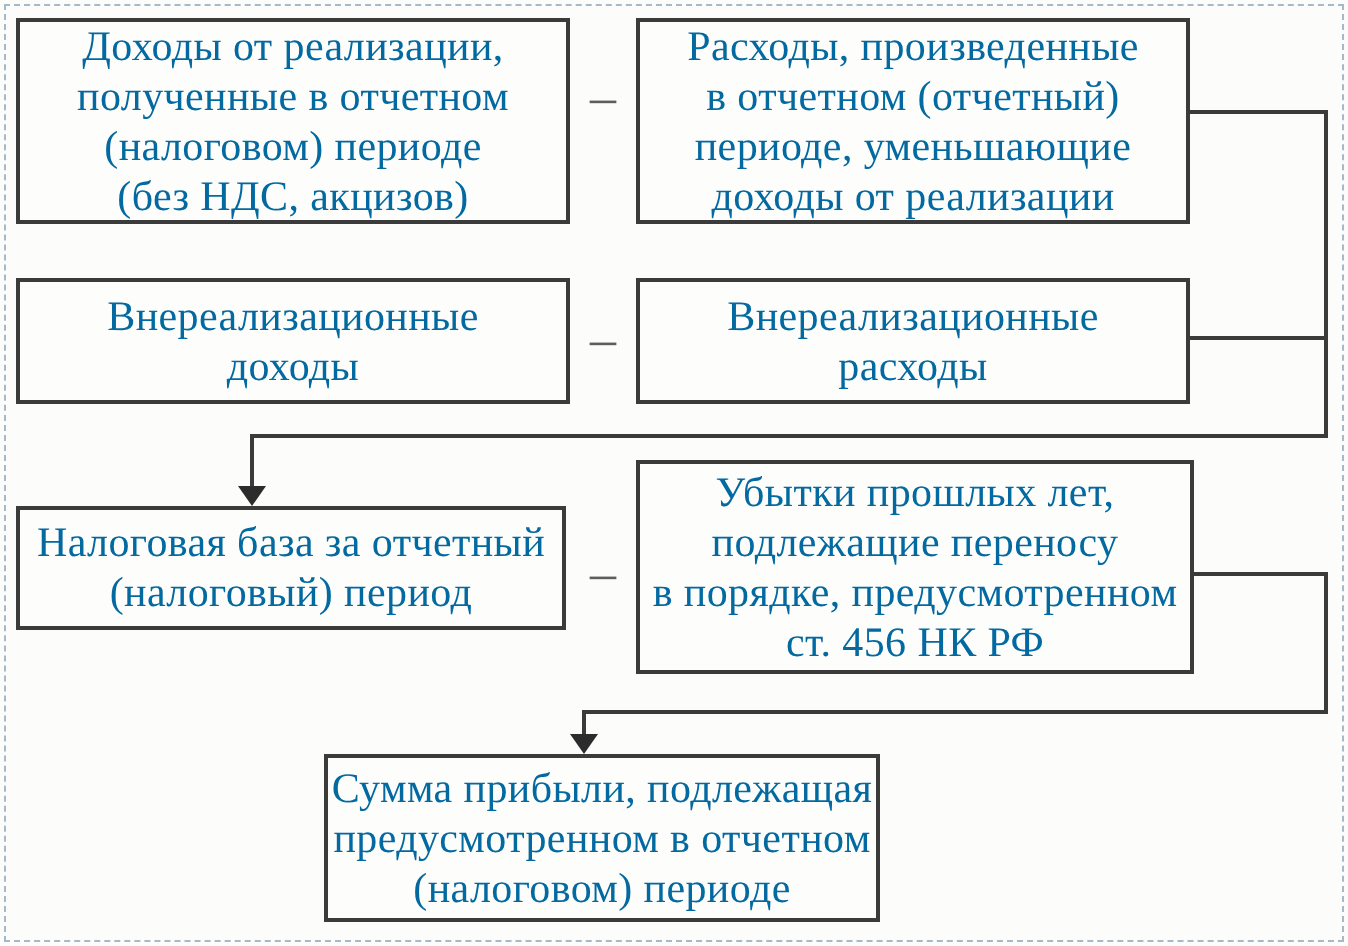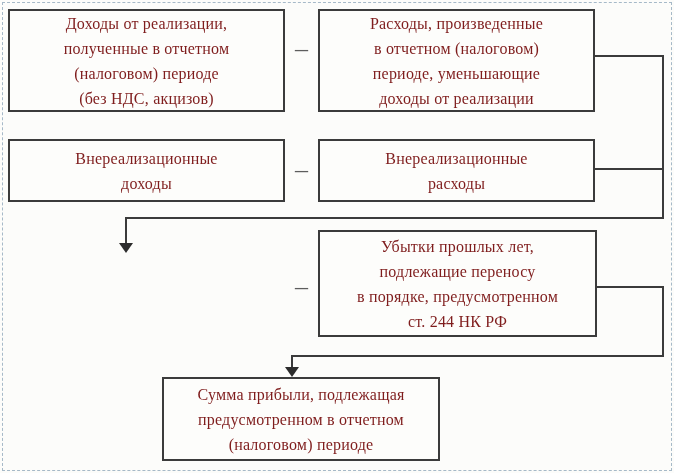--- a/index.html
+++ b/index.html
@@ -26,23 +26,23 @@
     box-sizing: border-box;
     border: 2px solid #3b3b3b;
     background: #fdfdfb;
     display: flex;
     align-items: center;
     justify-content: center;
     text-align: center;
   }
   .box-text {
     white-space: pre-line;
-    font-size: 16px;
+    font-size: 21px;
     line-height: 25px;
-    color: #7f1d1d;
+    color: #0369a1;
     letter-spacing: 0.2px;
   }
   .minus {
     position: absolute;
     width: 33px;
     text-align: center;
     font-size: 26px;
     line-height: 24px;
     color: #5d5d5d;
   }
@@ -68,21 +68,21 @@
 
   <div class="box" style="left:8px; top:9px; width:277px; height:103px;">
     <span class="box-text">Доходы от реализации,
 полученные в отчетном
 (налоговом) периоде
 (без НДС, акцизов)</span>
   </div>
   <div class="minus" style="left:285px; top:37px;">–</div>
   <div class="box" style="left:318px; top:9px; width:277px; height:103px;">
     <span class="box-text">Расходы, произведенные
-в отчетном (налоговом)
+в отчетном (отчетный)
 периоде, уменьшающие
 доходы от реализации</span>
   </div>
 
   <div class="box" style="left:8px; top:139px; width:277px; height:63px;">
     <span class="box-text">Внереализационные
 доходы</span>
   </div>
   <div class="minus" style="left:285px; top:158px;">–</div>
   <div class="box" style="left:318px; top:139px; width:277px; height:63px;">
@@ -90,26 +90,30 @@
 расходы</span>
   </div>
 
   <div class="line" style="left:595px; top:55px; width:69px; height:2px;"></div>
   <div class="line" style="left:595px; top:168px; width:69px; height:2px;"></div>
   <div class="line" style="left:662px; top:55px; width:2px; height:164px;"></div>
   <div class="line" style="left:126px; top:217px; width:538px; height:2px;"></div>
   <div class="line" style="left:125px; top:217px; width:2px; height:27px;"></div>
   <div class="arrowhead" style="left:119px; top:243px;"></div>
 
+  <div class="box" style="left:8px; top:253px; width:275px; height:62px;">
+    <span class="box-text">Налоговая база за отчетный
+(налоговый) период</span>
+  </div>
   <div class="minus" style="left:285px; top:275px;">–</div>
   <div class="box" style="left:318px; top:230px; width:279px; height:107px;">
     <span class="box-text">Убытки прошлых лет,
 подлежащие переносу
 в порядке, предусмотренном
-ст. 244 НК РФ</span>
+ст. 456 НК РФ</span>
   </div>
 
   <div class="line" style="left:597px; top:286px; width:67px; height:2px;"></div>
   <div class="line" style="left:662px; top:286px; width:2px; height:71px;"></div>
   <div class="line" style="left:292px; top:355px; width:372px; height:2px;"></div>
   <div class="line" style="left:291px; top:355px; width:2px; height:14px;"></div>
   <div class="arrowhead" style="left:285px; top:367px;"></div>
 
   <div class="box" style="left:162px; top:377px; width:278px; height:84px;">
     <span class="box-text">Сумма прибыли, подлежащая

